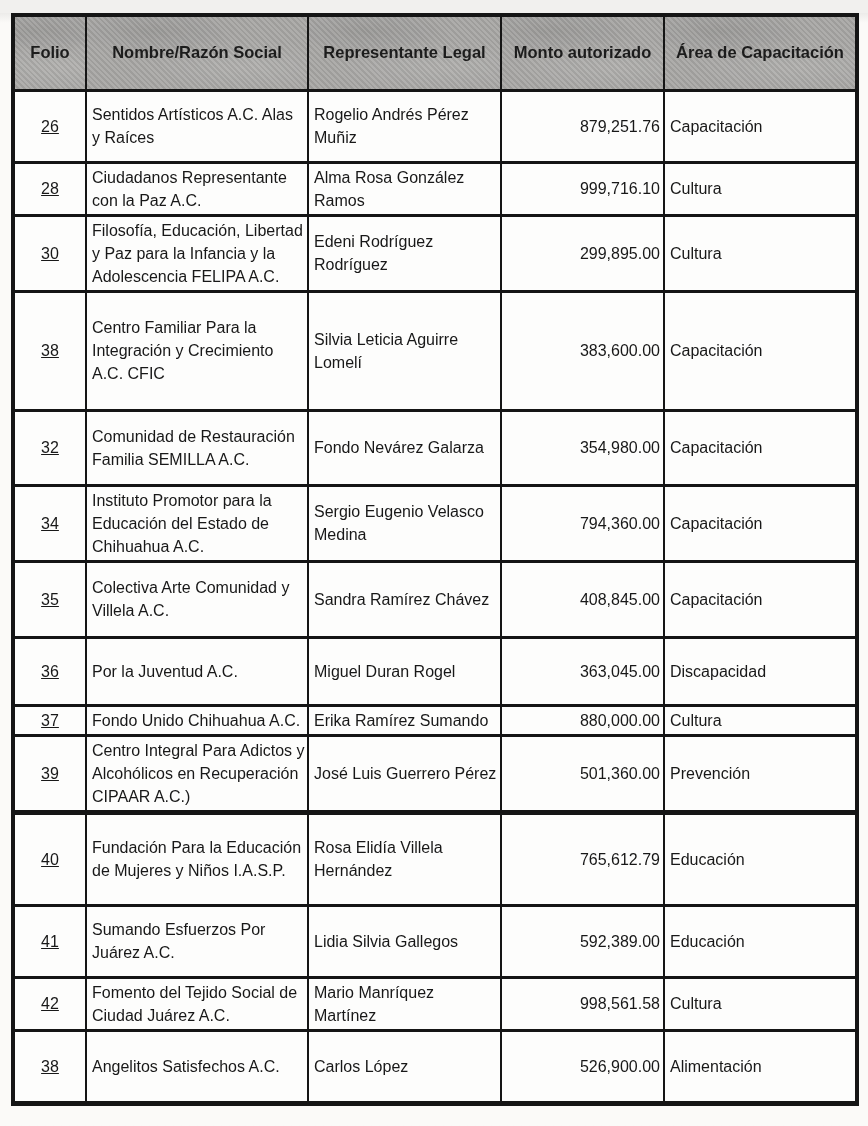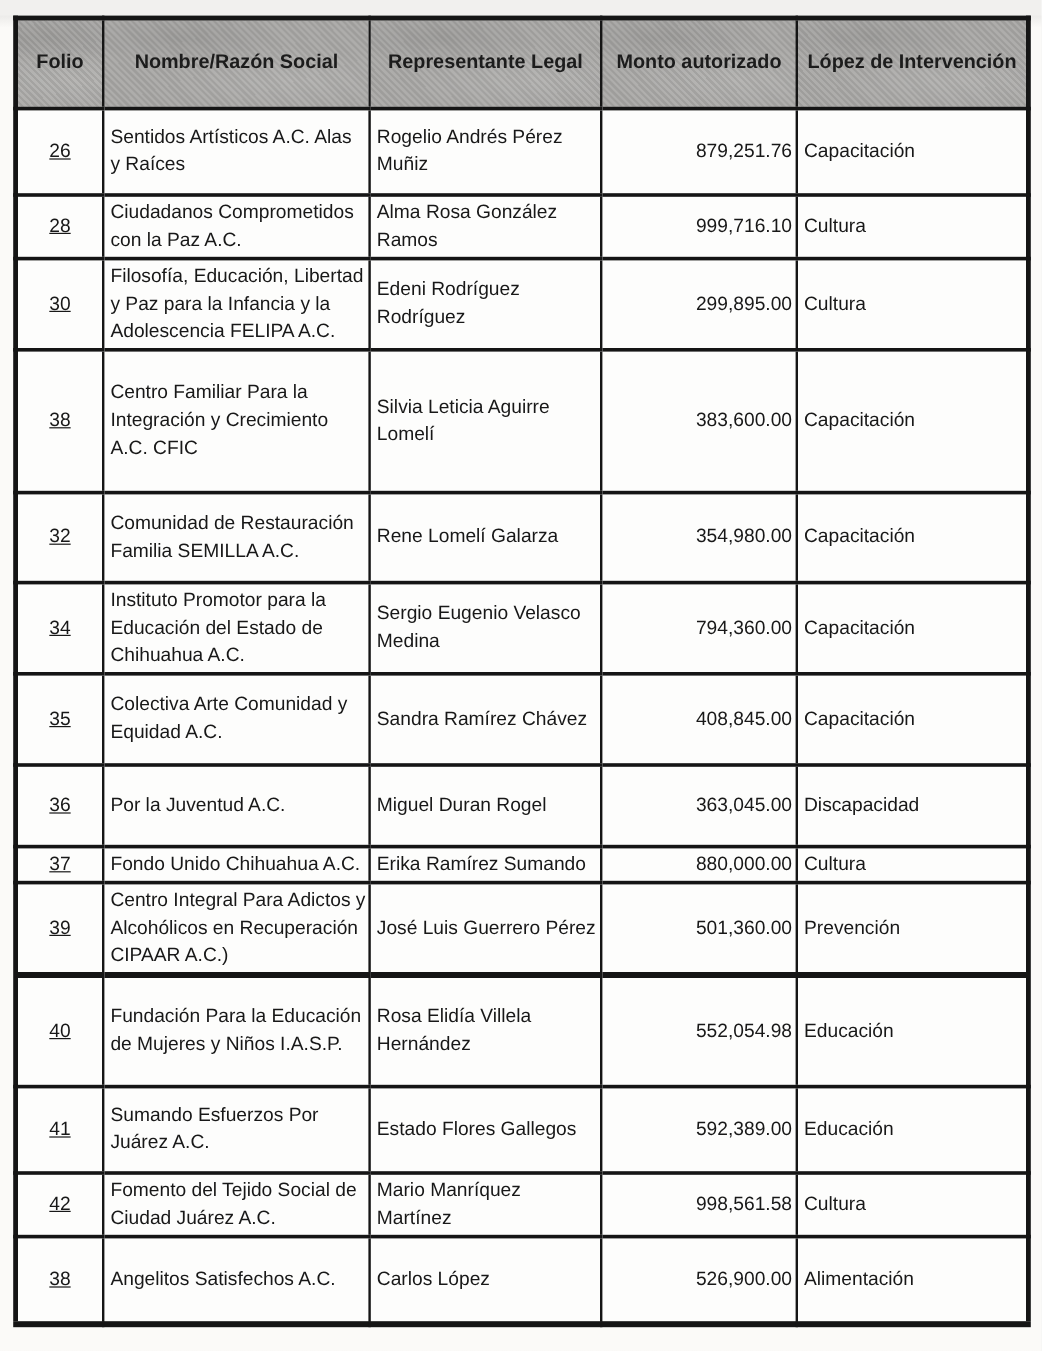--- a/index.html
+++ b/index.html
@@ -85,34 +85,34 @@
         <col class="c3">
         <col class="c4">
         <col class="c5">
     </colgroup>
     <thead>
       <tr>
         <th>Folio</th>
         <th>Nombre/Razón Social</th>
         <th>Representante Legal</th>
         <th>Monto autorizado</th>
-        <th>López de Intervención</th>
+        <th>Área de Capacitación</th>
       </tr>
     </thead>
     <tbody>
       <tr>
         <td class="folio">26</td>
         <td>Sentidos Artísticos A.C. Alas y Raíces</td>
         <td>Rogelio Andrés Pérez Muñiz</td>
         <td class="monto">879,251.76</td>
         <td>Capacitación</td>
       </tr>
       <tr>
         <td class="folio">28</td>
-        <td>Ciudadanos Comprometidos con la Paz A.C.</td>
+        <td>Ciudadanos Representante con la Paz A.C.</td>
         <td>Alma Rosa González Ramos</td>
         <td class="monto">999,716.10</td>
         <td>Cultura</td>
       </tr>
       <tr>
         <td class="folio">30</td>
         <td>Filosofía, Educación, Libertad y Paz para la Infancia y la Adolescencia FELIPA A.C.</td>
         <td>Edeni Rodríguez Rodríguez</td>
         <td class="monto">299,895.00</td>
         <td>Cultura</td>
@@ -120,34 +120,34 @@
       <tr>
         <td class="folio">38</td>
         <td>Centro Familiar Para la Integración y Crecimiento A.C. CFIC</td>
         <td>Silvia Leticia Aguirre Lomelí</td>
         <td class="monto">383,600.00</td>
         <td>Capacitación</td>
       </tr>
       <tr>
         <td class="folio">32</td>
         <td>Comunidad de Restauración Familia SEMILLA A.C.</td>
-        <td>Rene Lomelí Galarza</td>
+        <td>Fondo Nevárez Galarza</td>
         <td class="monto">354,980.00</td>
         <td>Capacitación</td>
       </tr>
       <tr>
         <td class="folio">34</td>
         <td>Instituto Promotor para la Educación del Estado de Chihuahua A.C.</td>
         <td>Sergio Eugenio Velasco Medina</td>
         <td class="monto">794,360.00</td>
         <td>Capacitación</td>
       </tr>
       <tr>
         <td class="folio">35</td>
-        <td>Colectiva Arte Comunidad y Equidad A.C.</td>
+        <td>Colectiva Arte Comunidad y Villela A.C.</td>
         <td>Sandra Ramírez Chávez</td>
         <td class="monto">408,845.00</td>
         <td>Capacitación</td>
       </tr>
       <tr>
         <td class="folio">36</td>
         <td>Por la Juventud A.C.</td>
         <td>Miguel Duran Rogel</td>
         <td class="monto">363,045.00</td>
         <td>Discapacidad</td>
@@ -163,27 +163,27 @@
         <td class="folio">39</td>
         <td>Centro Integral Para Adictos y Alcohólicos en Recuperación CIPAAR A.C.)</td>
         <td>José Luis Guerrero Pérez</td>
         <td class="monto">501,360.00</td>
         <td>Prevención</td>
       </tr>
       <tr class="thick-top">
         <td class="folio">40</td>
         <td>Fundación Para la Educación de Mujeres y Niños I.A.S.P.</td>
         <td>Rosa Elidía Villela Hernández</td>
-        <td class="monto">552,054.98</td>
+        <td class="monto">765,612.79</td>
         <td>Educación</td>
       </tr>
       <tr>
         <td class="folio">41</td>
         <td>Sumando Esfuerzos Por Juárez A.C.</td>
-        <td>Estado Flores Gallegos</td>
+        <td>Lidia Silvia Gallegos</td>
         <td class="monto">592,389.00</td>
         <td>Educación</td>
       </tr>
       <tr>
         <td class="folio">42</td>
         <td>Fomento del Tejido Social de Ciudad Juárez A.C.</td>
         <td>Mario Manríquez Martínez</td>
         <td class="monto">998,561.58</td>
         <td>Cultura</td>
       </tr>

